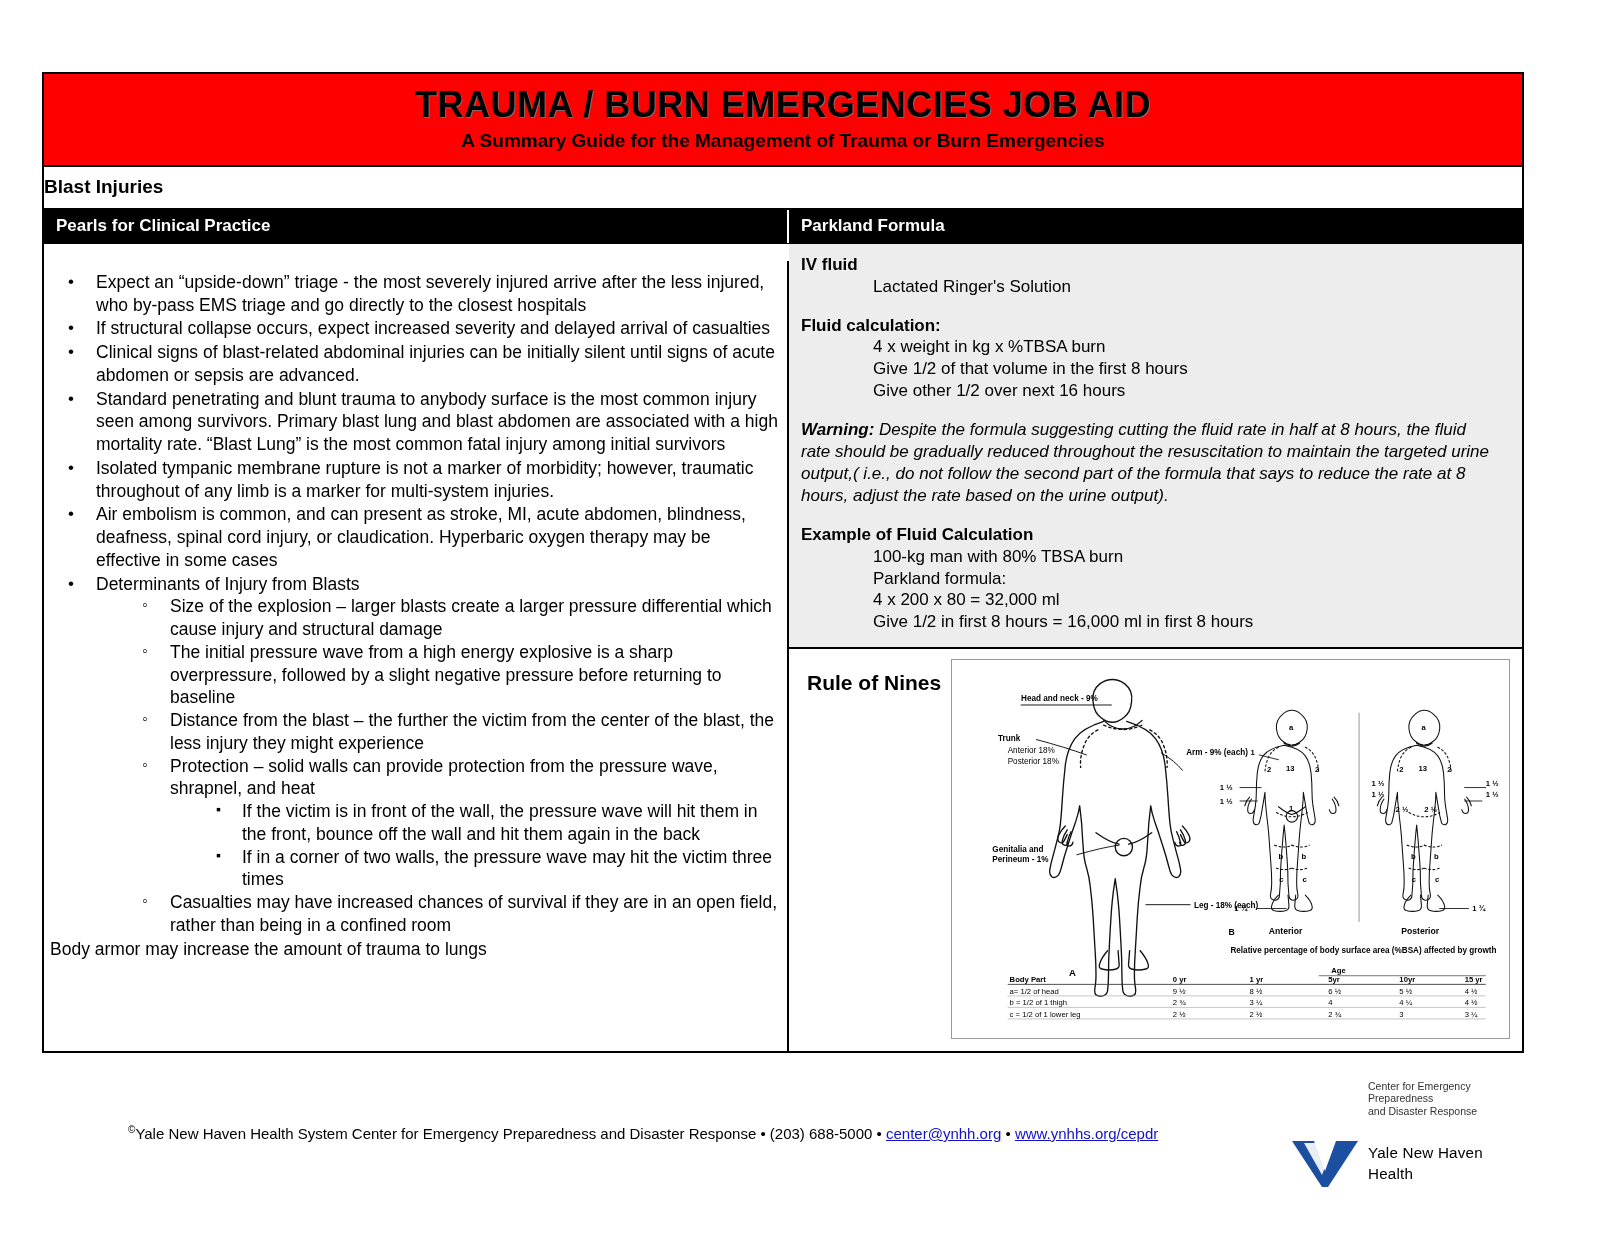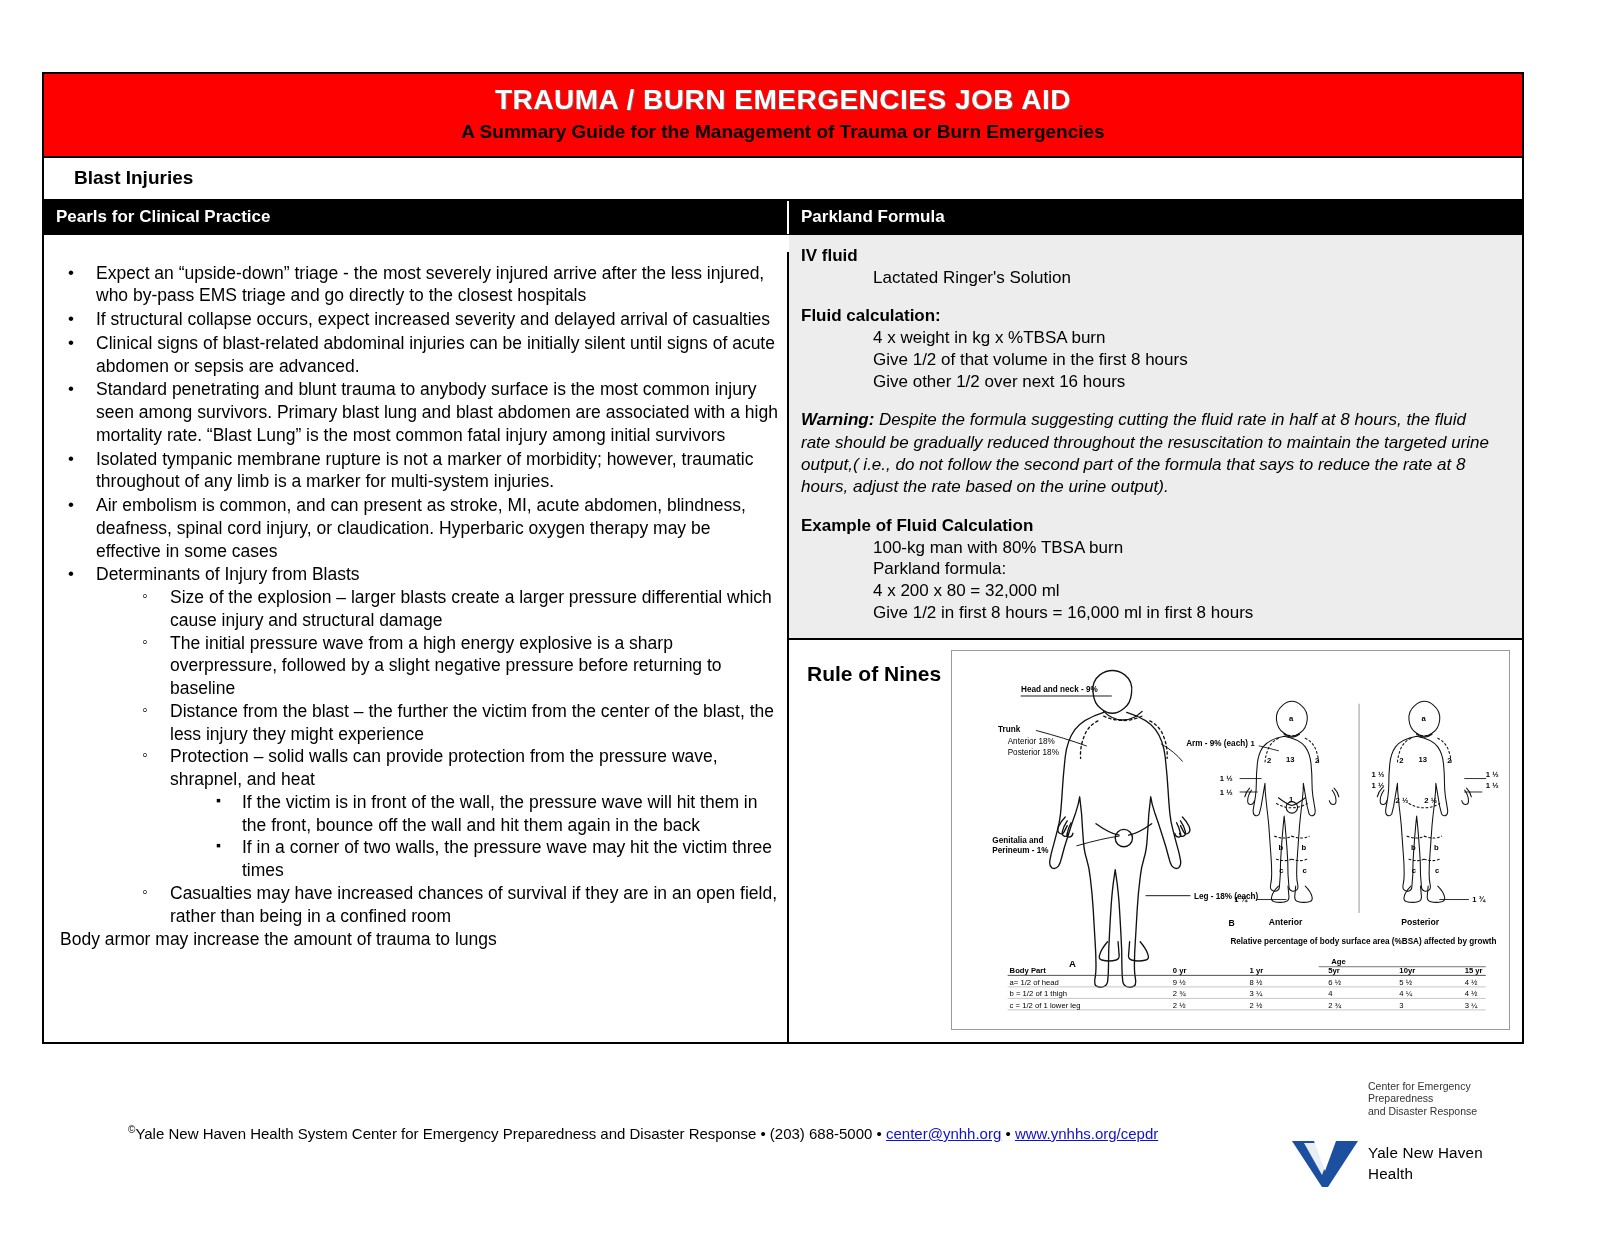--- a/index.html
+++ b/index.html
@@ -27,39 +27,39 @@
   }
 
   
   .title-banner {
     background: #ff0000;
     border-bottom: 2px solid #000;
     padding: 10px 0 12px 0;
     text-align: center;
   }
   .title-main {
-    font-size: 28px;
+    font-size: 36px;
     font-weight: bold;
     letter-spacing: 0.5px;
-    color: #ffffff;
+    color: #000000;
     text-shadow: 1px 1px 0 rgba(120,120,120,0.85);
     line-height: 1.15;
   }
   .title-sub {
     font-size: 19px;
     font-weight: bold;
     color: #000;
     margin-top: 5px;
     line-height: 1.2;
   }
 
   
   .section-title-bar {
     border-bottom: 2px solid #000;
-    padding: 9px 16px 10px 30px;
+    padding: 9px 16px 10px 0;
     font-size: 19px;
     font-weight: bold;
     background: #fff;
   }
 
   
   .col-head-row {
     display: flex;
     background: #000;
     color: #fff;
@@ -146,21 +146,20 @@
     left: -26px;
     font-size: 14px;
     top: 0;
   }
   .btxt { display: block; }
   .tail-line {
     font-size: 17.5px;
     line-height: 1.30;
     padding-left: 0px;
     margin-top: 0px;
-    margin-left: 10px;
   }
 
   
   .parkland {
     background: #ededed;
     border-bottom: 2px solid #000;
     padding: 10px 25px 14px 12px;
     font-size: 17px;
     line-height: 1.28;
   }

